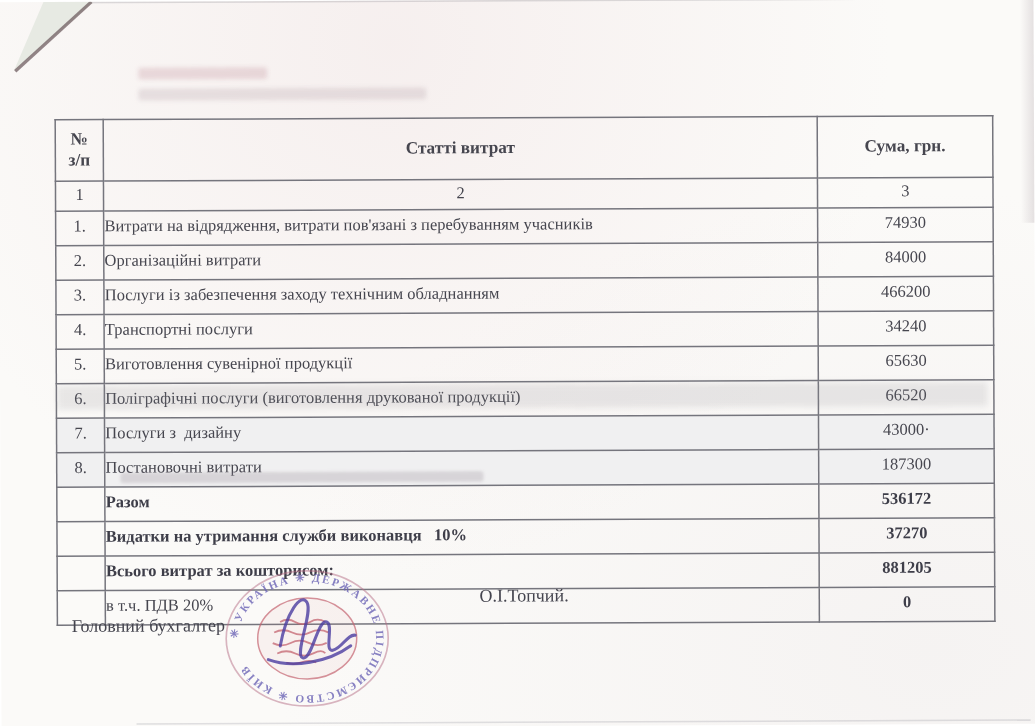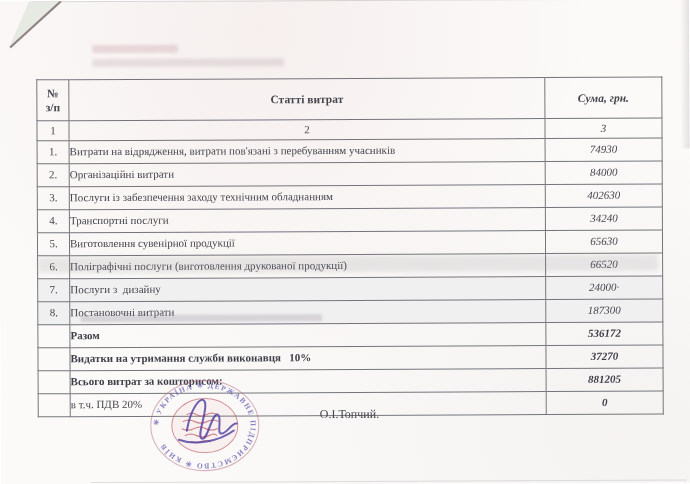--- a/index.html
+++ b/index.html
@@ -23,32 +23,32 @@
   .ghost3{left:80px;top:314px;width:242px;height:7px;background:rgba(150,140,152,0.28);filter:blur(1px);}
   .band{position:absolute;left:38px;top:256px;width:620px;height:16px;
     background:rgba(128,128,134,0.16);filter:blur(2px);pointer-events:none;}
   
   table.exp{position:absolute;left:37px;top:78px;width:622px;border-collapse:collapse;
     table-layout:fixed;color:#46464f;}
   table.exp td{border:1px solid #75757d;font-size:11px;line-height:1.25;
     vertical-align:middle;padding:0;background-clip:padding-box;}
   td.c-num{width:31px;text-align:center;}
   td.c-item{width:475px;text-align:left;padding:0 6px 0 12px;white-space:pre-wrap;}
-  td.c-sum{width:116px;text-align:center;font-style:italic;}
+  td.c-sum{width:116px;text-align:center;}
   tr.hdr td{height:40px;font-weight:700;text-align:center;font-size:11.5px;}
   tr.hdr td.c-item{text-align:center;padding:0;}
   td.pre{white-space:pre-line;}
   tr.idx td{height:19px;text-align:center;}
   tr.r td{height:22px;}
   tr.shade td{background:#f0f0f1;}
   tr.sum td{height:22px;}
   .b{font-weight:700;color:#3e3e49;}
   
   .sign-label{position:absolute;left:47px;top:409px;font-size:12px;color:#44444e;}
-  .sign-name{position:absolute;left:319px;top:407px;font-size:12px;color:#44444e;}
+  .sign-name{position:absolute;left:319px;top:390px;font-size:12px;color:#44444e;}
   .stamp{position:absolute;left:148px;top:378px;pointer-events:none;}
 </style>
 </head>
 <body>
 
 <div class="scan">
 
   <div class="top-hairline"></div>
   <svg class="corner-svg" width="72" height="50">
     <polygon points="30,0 63,0 10,46" fill="#e7eae3"></polygon>
@@ -79,41 +79,41 @@
       <td class="c-sum">74930</td>
     </tr>
     <tr class="r">
       <td class="c-num">2.</td>
       <td class="c-item">Організаційні витрати</td>
       <td class="c-sum">84000</td>
     </tr>
     <tr class="r">
       <td class="c-num">3.</td>
       <td class="c-item">Послуги із забезпечення заходу технічним обладнанням</td>
-      <td class="c-sum">402630</td>
+      <td class="c-sum">466200</td>
     </tr>
     <tr class="r">
       <td class="c-num">4.</td>
       <td class="c-item">Транспортні послуги</td>
       <td class="c-sum">34240</td>
     </tr>
     <tr class="r">
       <td class="c-num">5.</td>
       <td class="c-item">Виготовлення сувенірної продукції</td>
       <td class="c-sum">65630</td>
     </tr>
     <tr class="r">
       <td class="c-num">6.</td>
       <td class="c-item">Поліграфічні послуги (виготовлення друкованої продукції)</td>
       <td class="c-sum">66520</td>
     </tr>
     <tr class="r shade">
       <td class="c-num">7.</td>
       <td class="c-item">Послуги з  дизайну</td>
-      <td class="c-sum">24000·</td>
+      <td class="c-sum">43000·</td>
     </tr>
     <tr class="r shade">
       <td class="c-num">8.</td>
       <td class="c-item">Постановочні витрати</td>
       <td class="c-sum">187300</td>
     </tr>
 
     <tr class="sum">
       <td class="c-num"></td>
       <td class="c-item b">Разом</td>
@@ -133,20 +133,21 @@
       <td class="c-num"></td>
       <td class="c-item" style="height:19px;">в т.ч. ПДВ 20%</td>
       <td class="c-sum b">0</td>
     </tr>
   </tbody>
     </table>
 
   <div class="band"></div>
   <div class="ghost ghost3"></div>
 
+  <div class="sign-label">Головний бухгалтер</div>
   <div class="sign-name">О.І.Топчий.</div>
 
   <svg class="stamp" width="112" height="94" viewBox="0 0 112 94">
     <ellipse cx="56" cy="47" rx="54" ry="45" fill="none" stroke="#b56d85" stroke-width="1.1" opacity="0.5"></ellipse>
     <ellipse cx="56" cy="47" rx="33" ry="27" fill="rgba(220,130,140,0.10)" stroke="#c4636f" stroke-width="1" opacity="0.7"></ellipse>
     <path id="ringp" d="M 10,47 A 46,38 0 1 1 102,47 A 46,38 0 1 1 10,47" fill="none"></path>
     <text font-size="7.5" font-weight="bold" fill="#6b63b5" letter-spacing="1.4" opacity="0.8">
       <textPath href="#ringp">✳ УКРАЇНА ✳ ДЕРЖАВНЕ ПІДПРИЄМСТВО ✳ КИЇВ </textPath>
     </text>
     <g stroke="#c4636f" stroke-width="1.2" fill="none" opacity="0.75">

